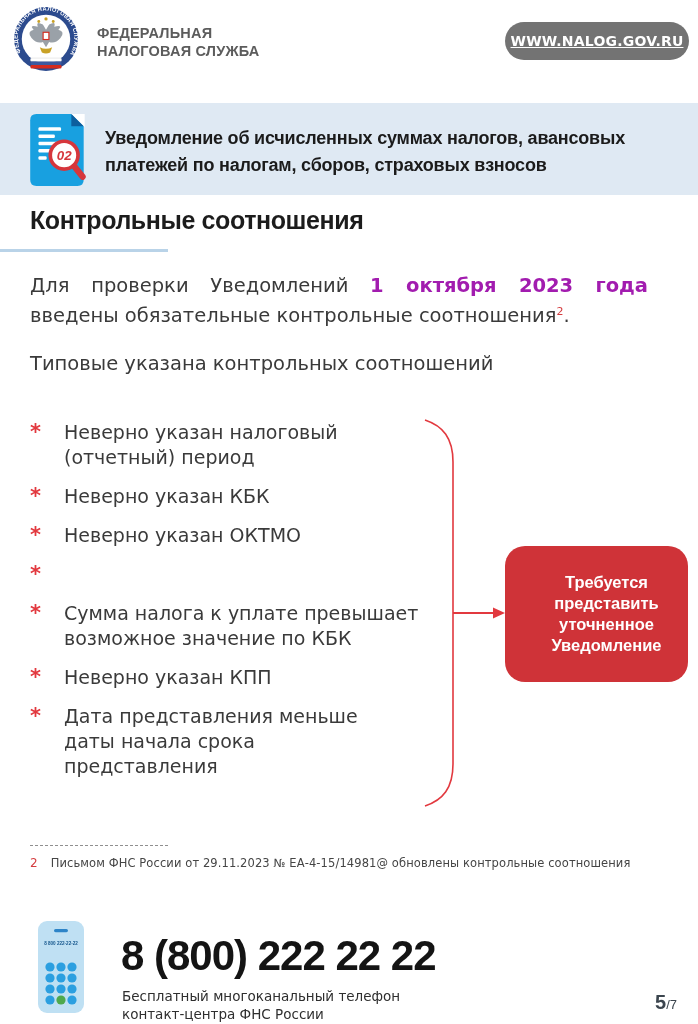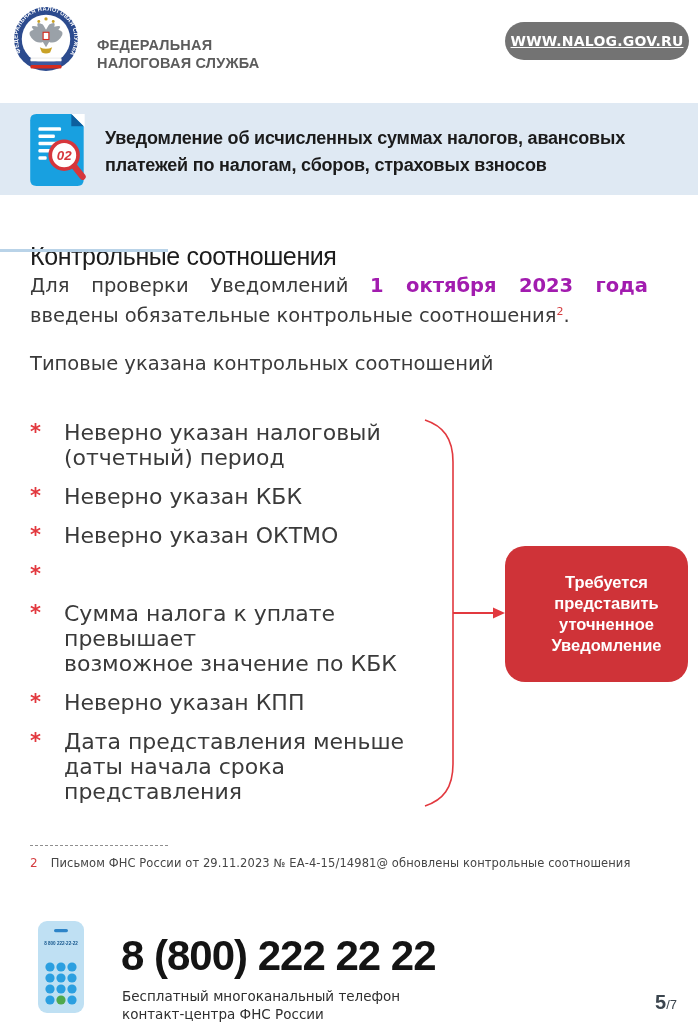--- a/index.html
+++ b/index.html
@@ -7,21 +7,21 @@
   body {
     position:relative;
     background:#ffffff;
     font-family:"DejaVu Sans", sans-serif;
     color:#3a3a3a;
     overflow:hidden;
   }
   
   .logo { position:absolute; left:13px; top:6px; width:66px; height:66px; }
   .org-name {
-    position:absolute; left:97px; top:36px;
+    position:absolute; left:97px; top:24px;
     font-family:"Liberation Sans", sans-serif;
     font-size:14.5px; line-height:18px; font-weight:bold;
     color:#5c5c5c; letter-spacing:.2px; white-space:pre-line;
   }
   .site-button {
     position:absolute; left:505px; top:22px; width:184px; height:38px;
     background:#737373; border-radius:19px; border:none;
     display:flex; align-items:center; justify-content:center;
     cursor:pointer;
   }
@@ -39,21 +39,21 @@
   .banner-title {
     position:absolute; left:105px; top:22px;
     font-family:"Liberation Sans", sans-serif;
     font-weight:bold; font-size:18px; line-height:27px;
     color:#1b1b1b; letter-spacing:-.2px; white-space:pre-line;
   }
   
   .h1 {
     position:absolute; left:30px; top:206px;
     font-family:"Liberation Sans", sans-serif;
-    font-weight:normal; font-size:25px; color:#1c1c1c; letter-spacing:-.4px;margin-top:36px;
+    font-weight:bold; font-size:25px; color:#1c1c1c; letter-spacing:-.4px;
   }
   .h1-underline {
     position:absolute; left:0; top:249px; width:168px; height:3px;
     background:#b9d3e8;
   }
   .p-intro {
     position:absolute; left:30px; top:271px; width:618px;
     font-size:19.5px; line-height:30px; text-align:justify; color:#3a3a3a;
   }
   .p-intro b { color:#a21caf; }
@@ -63,21 +63,21 @@
     font-size:19.5px; color:#3a3a3a;
   }
   
   .list { position:absolute; left:30px; top:420px; width:402px; }
   .li { display:flex; margin-bottom:14px; }
   .li .star {
     width:18px; flex:0 0 18px; margin-right:16px;
     color:#e2393f; font-size:21px; line-height:25px; font-weight:bold;
   }
   .li .txt {
-    font-size:22px; line-height:25px; color:#3a3a3a; white-space:pre-line;
+    font-size:19px; line-height:25px; color:#3a3a3a; white-space:pre-line;
   }
   
   .brace-svg { position:absolute; left:415px; top:414px; width:95px; height:400px; }
   .callout {
     position:absolute; left:505px; top:546px; width:183px; height:136px;
     background:#cf3338; border-radius:20px;
     display:flex; align-items:center; justify-content:center;
     text-align:center;
   }
   .callout .txt {

